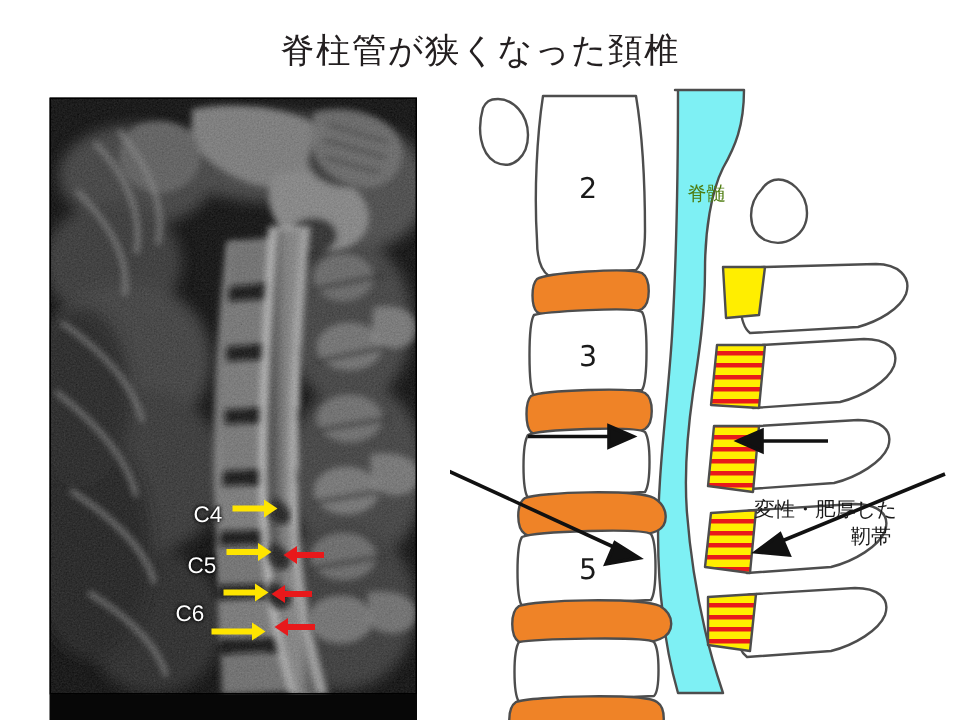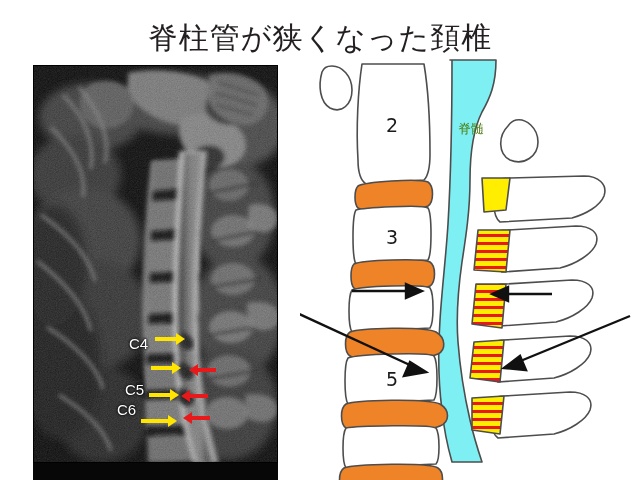--- a/index.html
+++ b/index.html
@@ -4,21 +4,21 @@
 <style>
   html,body{margin:0;padding:0;}
   body{
     width:640px;height:480px;background:#ffffff;
     font-family:"DejaVu Sans","Liberation Sans",sans-serif;
     overflow:hidden;position:relative;
   }
 
   .title{
     position:absolute;left:0;top:18px;width:640px;text-align:center;
-    font-size:30px;color:#231f20;letter-spacing:1px;
+    font-size:23px;color:#231f20;letter-spacing:1px;
   }
 
   
   .mri{
     position:absolute;left:33px;top:65px;width:245px;height:442px;
     background:#070707;overflow:hidden;
   }
   .mri-canvas{position:absolute;left:0;top:0;width:245px;height:398px;}
 
   .mri-label{
@@ -188,21 +188,21 @@
       <path d="M216 140 C236 136 248 146 244 158 C240 170 222 170 214 160 Z" fill="#9a9a9a" opacity="0.8"></path>
       <path d="M214 238 C236 234 250 244 246 256 C242 268 222 268 214 258 Z" fill="#979797" opacity="0.8"></path>
       <path d="M212 330 C234 326 248 336 244 348 C240 360 220 360 212 350 Z" fill="#8f8f8f" opacity="0.8"></path>
     </g>
 
     <rect width="245" height="398" filter="url(#grain)" opacity="0.28" fill="#000"></rect>
     <rect width="245" height="398" fill="none" stroke="#000" stroke-width="2"></rect>
   </svg>
 
   <div class="mri-label" style="left:96px;top:270px;">C4</div>
-  <div class="mri-label" style="left:92px;top:316px;">C5</div>
+  <div class="mri-label" style="left:92px;top:304px;">C5</div>
   <div class="mri-label" style="left:84px;top:336px;text-align:right;">C6</div>
 
   <div class="arrow right yellow" style="left:122px;top:268px;width:30px;height:12px;">
     <div class="shaft" style="width:22px;"></div>
       <div class="head"></div>
   </div>
   <div class="arrow right yellow" style="left:118px;top:297px;width:30px;height:12px;">
     <div class="shaft" style="width:22px;"></div>
       <div class="head"></div>
   </div>
@@ -331,13 +331,17 @@
       <g>
         <line x1="330" y1="266" x2="218" y2="312"></line>
         <polygon points="204,318 220,306 226,320"></polygon>
       </g>
     </g>
   </svg>
 
   <div class="cord-label">脊髄</div>
 
 
+  <div class="cap cap-right">
+    <span>変性・肥厚した</span>
+    <span class="l2">靭帯</span>
+  </div>
 </div>
 
 </body></html>

